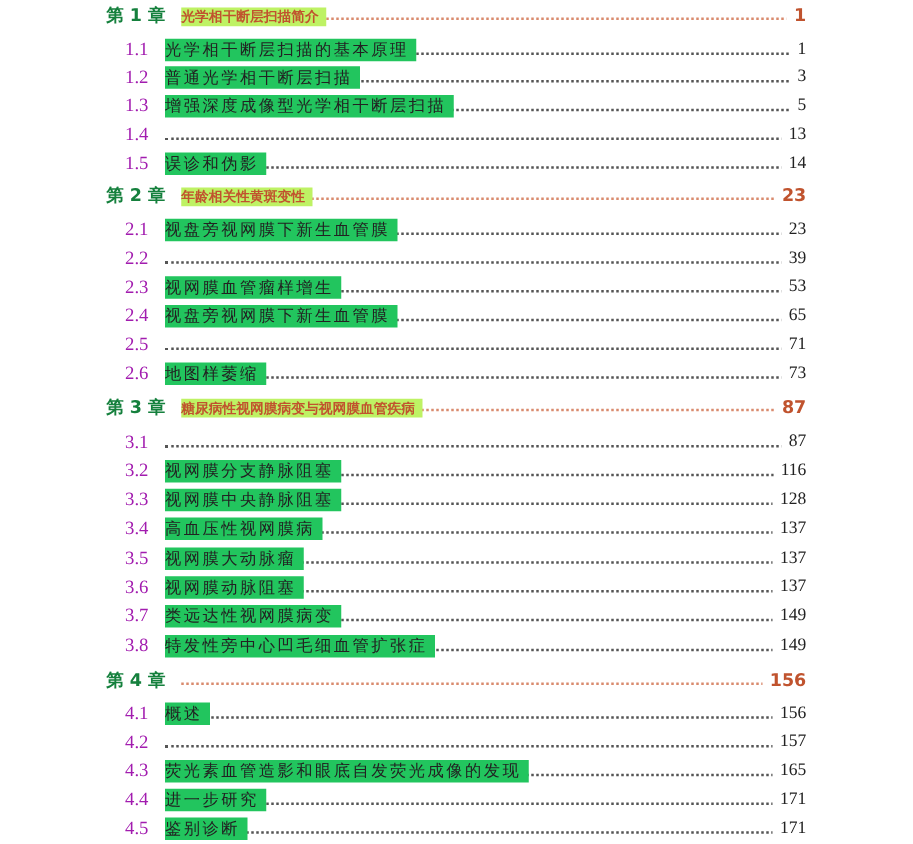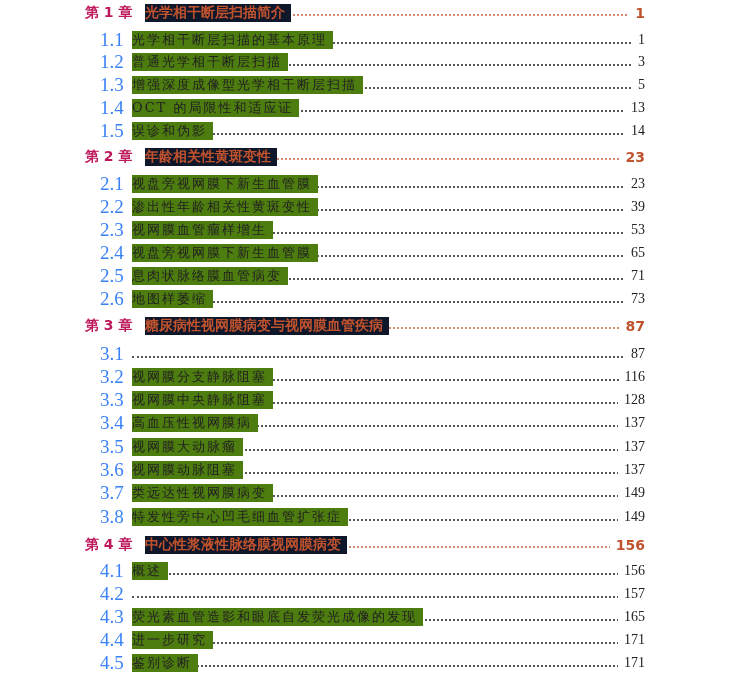--- a/index.html
+++ b/index.html
@@ -1,29 +1,29 @@
 <!DOCTYPE html>
 <html><head>
 <meta charset="utf-8">
 <style>
   html, body { margin: 0; padding: 0; background: #ffffff; }
   body { width: 730px; height: 675px; overflow: hidden; position: relative;
          font-family: "DejaVu Serif", "Liberation Serif", serif; }
   .toc { position: absolute; left: 0; top: 0; width: 730px; }
   .row { position: absolute; left: 0; width: 730px; height: 22px; display: flex; align-items: center; }
   .chapter .ch-label { position: absolute; left: 85px; font-family: "DejaVu Sans", "Liberation Sans", sans-serif;
-       font-weight: bold; color: #be185d; font-size: 14px; white-space: nowrap; }
+       font-weight: bold; color: #15803d; font-size: 14px; white-space: nowrap; }
   .chapter .ch-title { position: absolute; left: 145px; font-family: "DejaVu Sans", "Liberation Sans", sans-serif;
-       font-weight: bold; color: #c0532e; font-size: 14px; white-space: nowrap; background:#0f172a; padding-right:6px; }
+       font-weight: bold; color: #c0532e; font-size: 11px; white-space: nowrap; background:#bef264; padding-right:6px; }
   .chapter .dots { position: absolute; left: 145px; right: 95px; border-bottom: 2px dotted #d98a6e; top: 12px; }
   .chapter .page { position: absolute; right: 85px; font-family: "DejaVu Sans", "Liberation Sans", sans-serif;
        font-weight: bold; color: #c0532e; font-size: 14px; background:#fff; padding-left:6px; }
-  .section .num { position: absolute; left: 100px; color: #3b82f6; font-size: 19px; font-family: "Liberation Serif", serif; }
+  .section .num { position: absolute; left: 100px; color: #a21caf; font-size: 15px; font-family: "Liberation Serif", serif; }
   .section .title { position: absolute; left: 132px; color: #222; font-size: 13px; letter-spacing: 2px;
-       white-space: nowrap; background:#4d7c0f; padding-right:6px; font-family: "DejaVu Serif", serif; }
+       white-space: nowrap; background:#22c55e; padding-right:6px; font-family: "DejaVu Serif", serif; }
   .section .dots { position: absolute; left: 132px; right: 95px; border-bottom: 2px dotted #555; top: 13px; }
   .section .page { position: absolute; right: 85px; color: #222; font-size: 14px; font-family: "Liberation Serif", serif;
        background:#fff; padding-left:6px; }
 </style>
 </head>
 <body>
 
 <div class="toc">
 
   <div class="row chapter" style="top:2px">
@@ -46,21 +46,20 @@
   </div>
   <div class="row section" style="top:74px">
     <span class="dots"></span>
     <span class="num">1.3</span>
     <span class="title">增强深度成像型光学相干断层扫描</span>
     <span class="page">5</span>
   </div>
   <div class="row section" style="top:97px">
     <span class="dots"></span>
     <span class="num">1.4</span>
-    <span class="title">OCT 的局限性和适应证</span>
     <span class="page">13</span>
   </div>
   <div class="row section" style="top:120px">
     <span class="dots"></span>
     <span class="num">1.5</span>
     <span class="title">误诊和伪影</span>
     <span class="page">14</span>
   </div>
 
   <div class="row chapter" style="top:146px">
@@ -71,39 +70,37 @@
   </div>
   <div class="row section" style="top:173px">
     <span class="dots"></span>
     <span class="num">2.1</span>
     <span class="title">视盘旁视网膜下新生血管膜</span>
     <span class="page">23</span>
   </div>
   <div class="row section" style="top:196px">
     <span class="dots"></span>
     <span class="num">2.2</span>
-    <span class="title">渗出性年龄相关性黄斑变性</span>
     <span class="page">39</span>
   </div>
   <div class="row section" style="top:219px">
     <span class="dots"></span>
     <span class="num">2.3</span>
     <span class="title">视网膜血管瘤样增生</span>
     <span class="page">53</span>
   </div>
   <div class="row section" style="top:242px">
     <span class="dots"></span>
     <span class="num">2.4</span>
     <span class="title">视盘旁视网膜下新生血管膜</span>
     <span class="page">65</span>
   </div>
   <div class="row section" style="top:265px">
     <span class="dots"></span>
     <span class="num">2.5</span>
-    <span class="title">息肉状脉络膜血管病变</span>
     <span class="page">71</span>
   </div>
   <div class="row section" style="top:288px">
     <span class="dots"></span>
     <span class="num">2.6</span>
     <span class="title">地图样萎缩</span>
     <span class="page">73</span>
   </div>
 
   <div class="row chapter" style="top:315px">
@@ -156,21 +153,20 @@
   <div class="row section" style="top:506px">
     <span class="dots"></span>
     <span class="num">3.8</span>
     <span class="title">特发性旁中心凹毛细血管扩张症</span>
     <span class="page">149</span>
   </div>
 
   <div class="row chapter" style="top:534px">
     <span class="dots"></span>
     <span class="ch-label">第 4 章</span>
-    <span class="ch-title">中心性浆液性脉络膜视网膜病变</span>
     <span class="page">156</span>
   </div>
   <div class="row section" style="top:560px">
     <span class="dots"></span>
     <span class="num">4.1</span>
     <span class="title">概述</span>
     <span class="page">156</span>
   </div>
   <div class="row section" style="top:583px">
     <span class="dots"></span>

